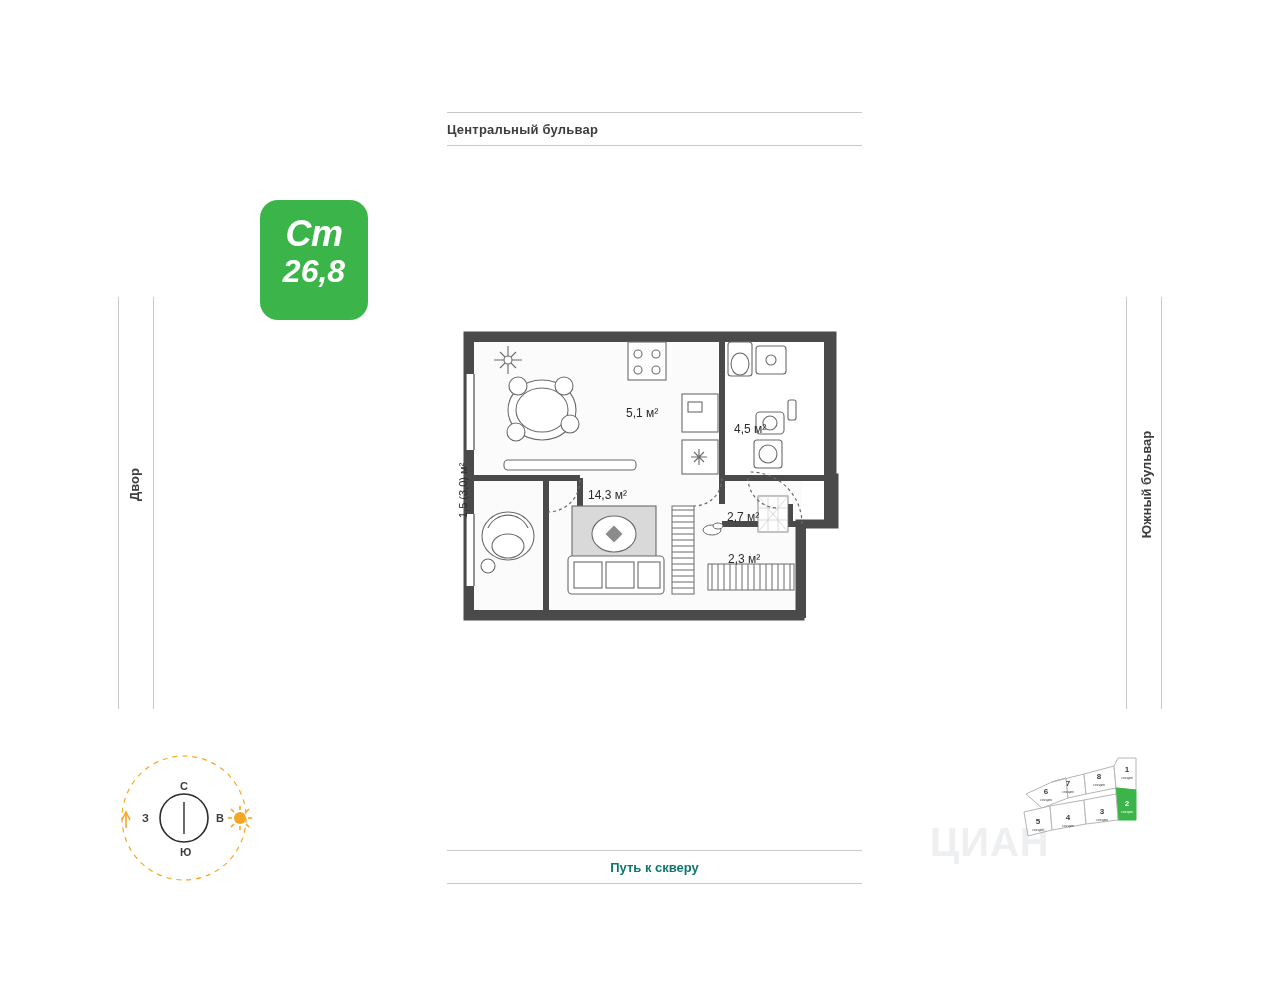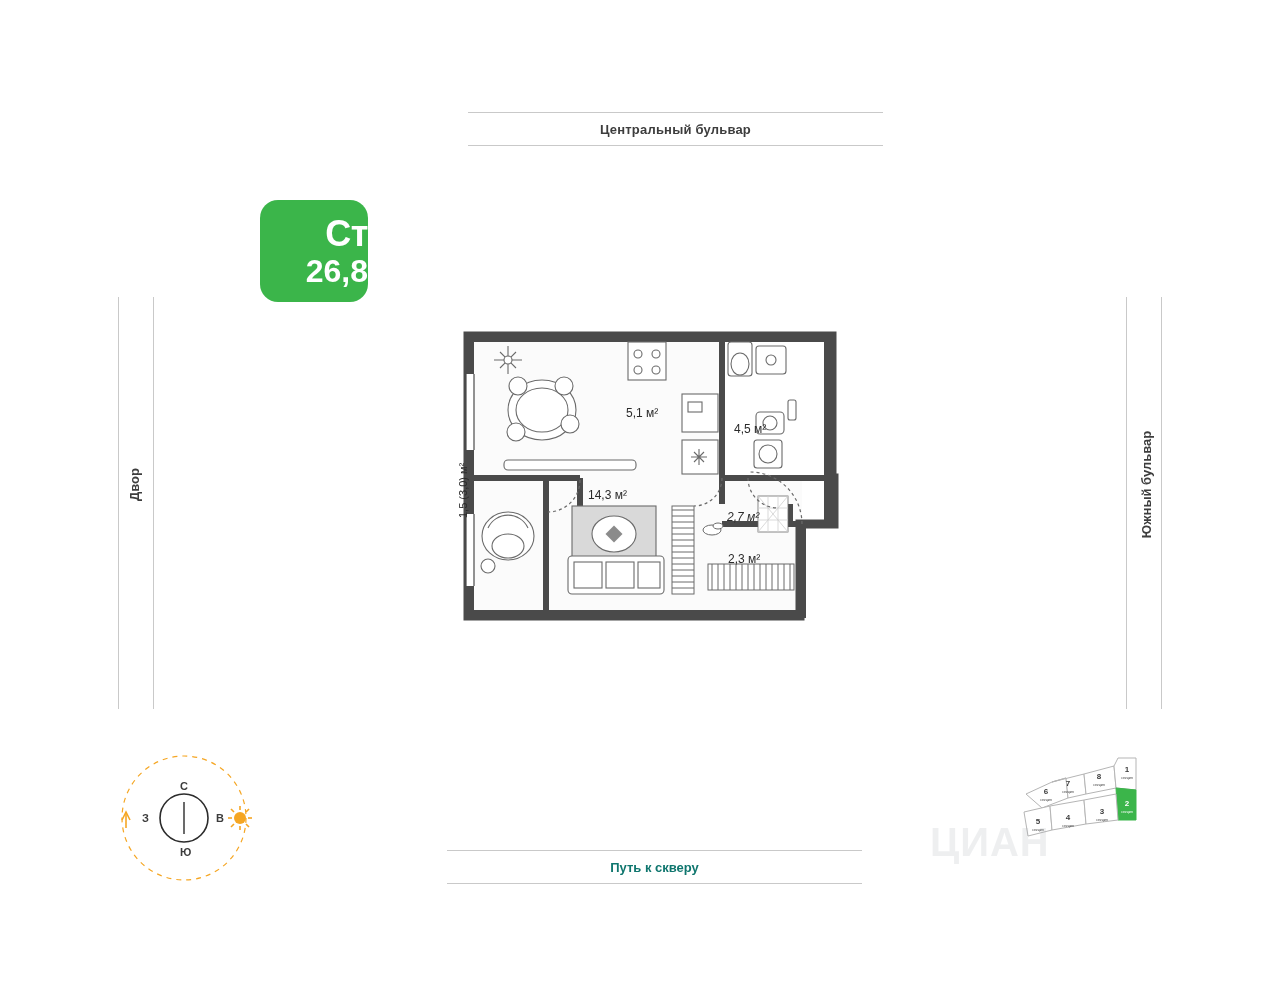--- a/index.html
+++ b/index.html
@@ -12,24 +12,24 @@
     height: 1005px;
     position: relative;
     font-family: "Liberation Sans", sans-serif;
     color: #3c3c3c;
     overflow: hidden;
   }
 
   
   .street-top {
     position: absolute;
-    left: 468px;
+    left: 447px;
     top: 112px;
     width: 415px;
-    text-align: center;
+    text-align: left;
   }
   .street-top .line-top {
     height: 1px;
     background: #c9c9c9;
     width: 100%;
   }
   .street-top .line-bot {
     height: 1px;
     background: #c9c9c9;
     width: 100%;
@@ -117,27 +117,28 @@
     transform: rotate(-90deg);
     color: #3d3d3d;
   }
 
   
   .badge {
     position: absolute;
     left: 260px;
     top: 200px;
     width: 108px;
-    height: 102px;
+    height: 120px;
     background: #3bb54a;
     border-radius: 18px;
     color: #ffffff;
-    text-align: right;
+    text-align: center;
     box-sizing: border-box;
     padding-top: 14px;
+    font-style: italic;
   }
   .badge .type {
     font-size: 36px;
     font-weight: bold;
     line-height: 40px;
     letter-spacing: -0.5px;
   }
   .badge .area {
     font-size: 32px;
     font-weight: bold;
@@ -364,21 +365,21 @@
       <path d="M288,150 a30,30 0 0 0 30,30" stroke-dasharray="3,3"></path>
       <path d="M342,196 a52,52 0 0 0 -52,-52" stroke-dasharray="3,3"></path>
       <path d="M120,152 a32,32 0 0 1 -32,32" stroke-dasharray="3,3"></path>
       <line x1="86" y1="150" x2="120" y2="150" stroke="#4a4a4a" stroke-width="3"></line>
     </g>
   </svg>
 
   <div class="room-label" style="left:166px; top:78px;">5,1 м²</div>
   <div class="room-label" style="left:274px; top:94px;">4,5 м²</div>
   <div class="room-label" style="left:128px; top:160px;">14,3 м²</div>
-  <div class="room-label" style="left:267px; top:182px;font-style:italic;">2,7 м²</div>
+  <div class="room-label" style="left:267px; top:182px;">2,7 м²</div>
   <div class="room-label small" style="left:-3px; top:190px; transform: rotate(-90deg); transform-origin: left top;">1,5 (3,0) м²</div>
   <div class="room-label" style="left:268px; top:224px;">2,3 м²</div>
 </div>
 
 <div class="compass">
   <svg width="148" height="148" viewBox="0 0 148 148" xmlns="http://www.w3.org/2000/svg">
     <circle cx="72" cy="70" r="62" fill="none" stroke="#f5a623" stroke-width="1.2" stroke-dasharray="5,5"></circle>
     <circle cx="72" cy="70" r="24" fill="#ffffff" stroke="#2b2b2b" stroke-width="1.6"></circle>
     <line x1="72" y1="54" x2="72" y2="86" stroke="#2b2b2b" stroke-width="1.4"></line>
     <g>

